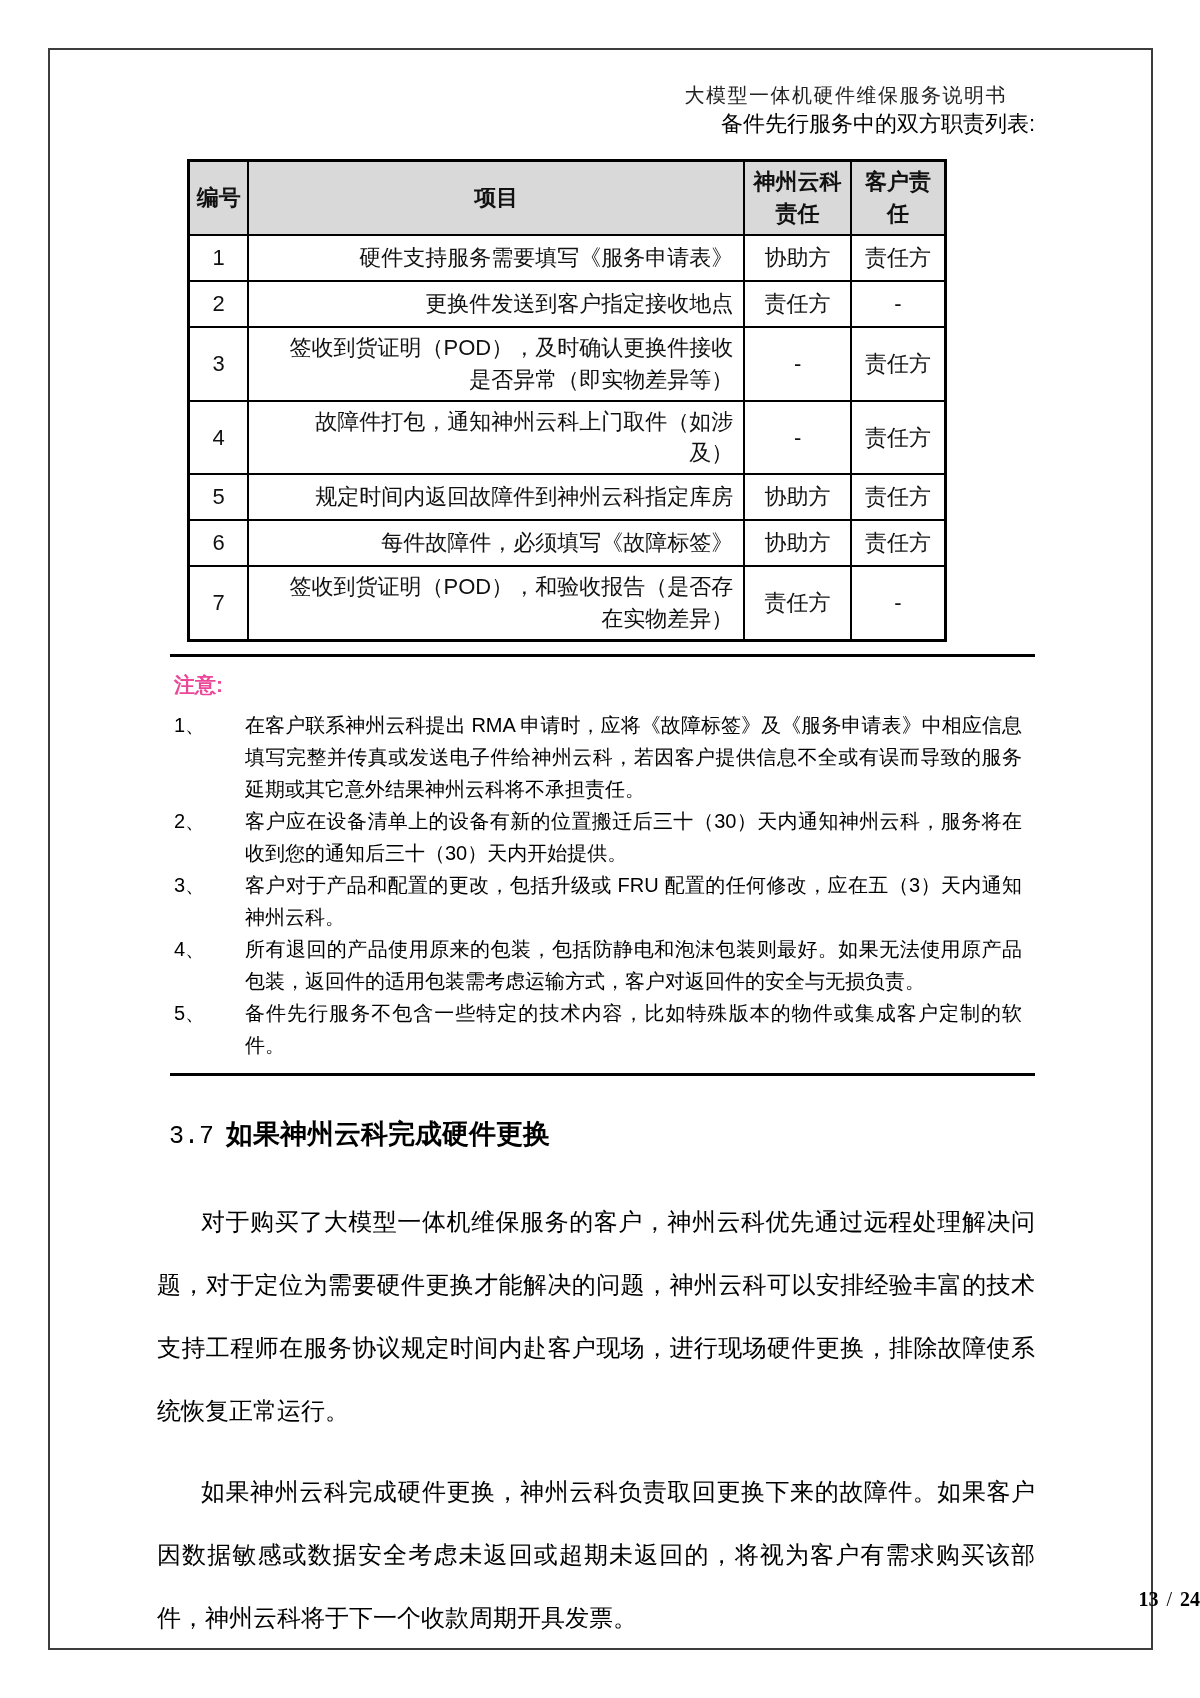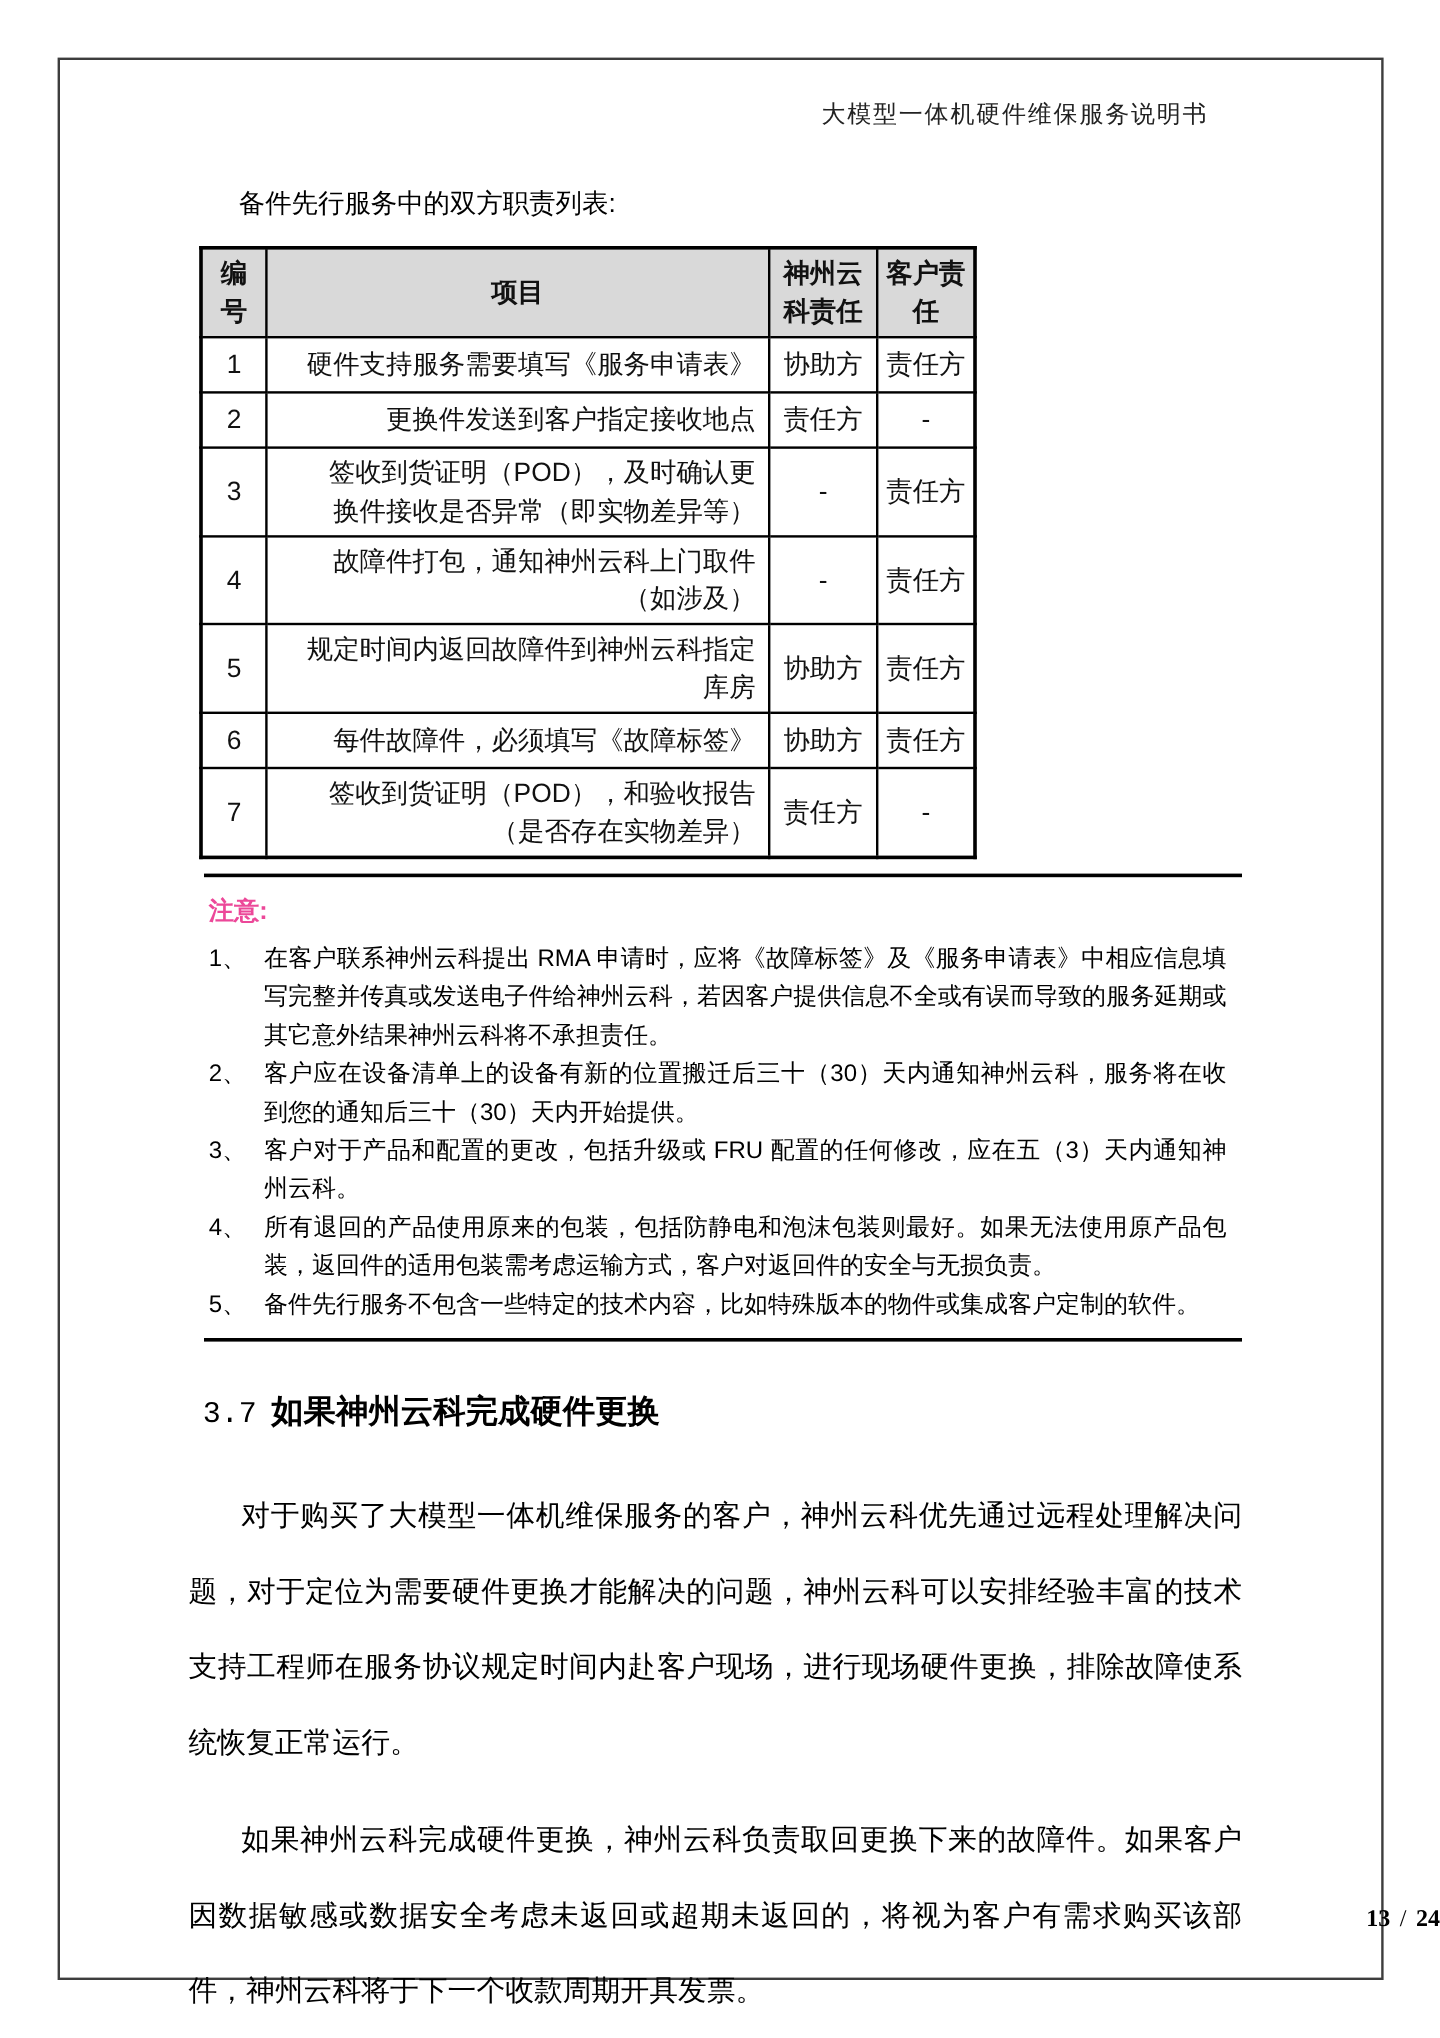--- a/index.html
+++ b/index.html
@@ -16,28 +16,28 @@
   }
 
   .doc-header {
     font-family:"Liberation Serif", serif;
     font-size:20px; letter-spacing:1.5px;
     text-align:right; padding-right:28px; margin-top:12px;
     color:#222;
   }
 
   .table-caption {
-    margin-top:46px; margin-left:42px;
-    font-size:22px; color:#000;
+    margin-left:42px;
+    font-size:22px; color:#000;text-align:right;
   }
 
   table.resp-table {
-    margin-top:20px; margin-left:9px;
+    margin-top:20px; margin-left:30px;
     border-collapse:collapse;
-    width:648px;
+    width:760px;
     font-size:22px;
   }
   table.resp-table th, table.resp-table td {
     border:2px solid #000;
     vertical-align:middle;
     line-height:1.45;
   }
   table.resp-table { border:3px solid #000; }
   table.resp-table th {
     background:#d9d9d9; font-weight:bold; text-align:center;
@@ -56,21 +56,21 @@
   }
 
   .notes-label {
     margin-top:14px; margin-left:17px;
     font-size:21px; font-weight:bold; color:#ec4899;
   }
 
   .notes-list { margin-top:10px; margin-left:17px; width:848px; }
   .note-item { display:flex; font-size:20px; line-height:32px; color:#000; }
   .note-no { width:46px; flex:none; }
-  .note-text { flex:1; text-align:justify; }
+  .note-text { flex:1; text-align:justify;margin-left:25px; }
 
   .section-heading {
     margin-top:40px; margin-left:12px;
     font-size:27px; color:#000;
     display:flex; align-items:baseline;
   }
   .section-number { font-family:Liberation Mono, monospace; font-size:25px; margin-right:12px; }
   .section-title { font-weight:bold; }
 
   .body-para {

